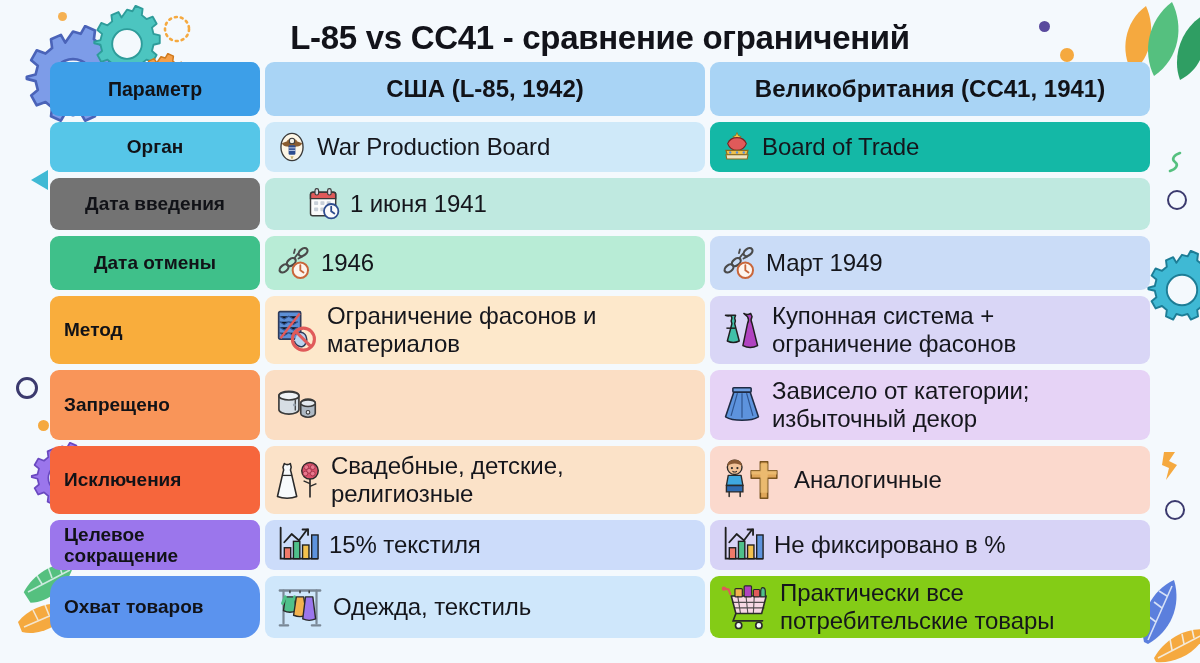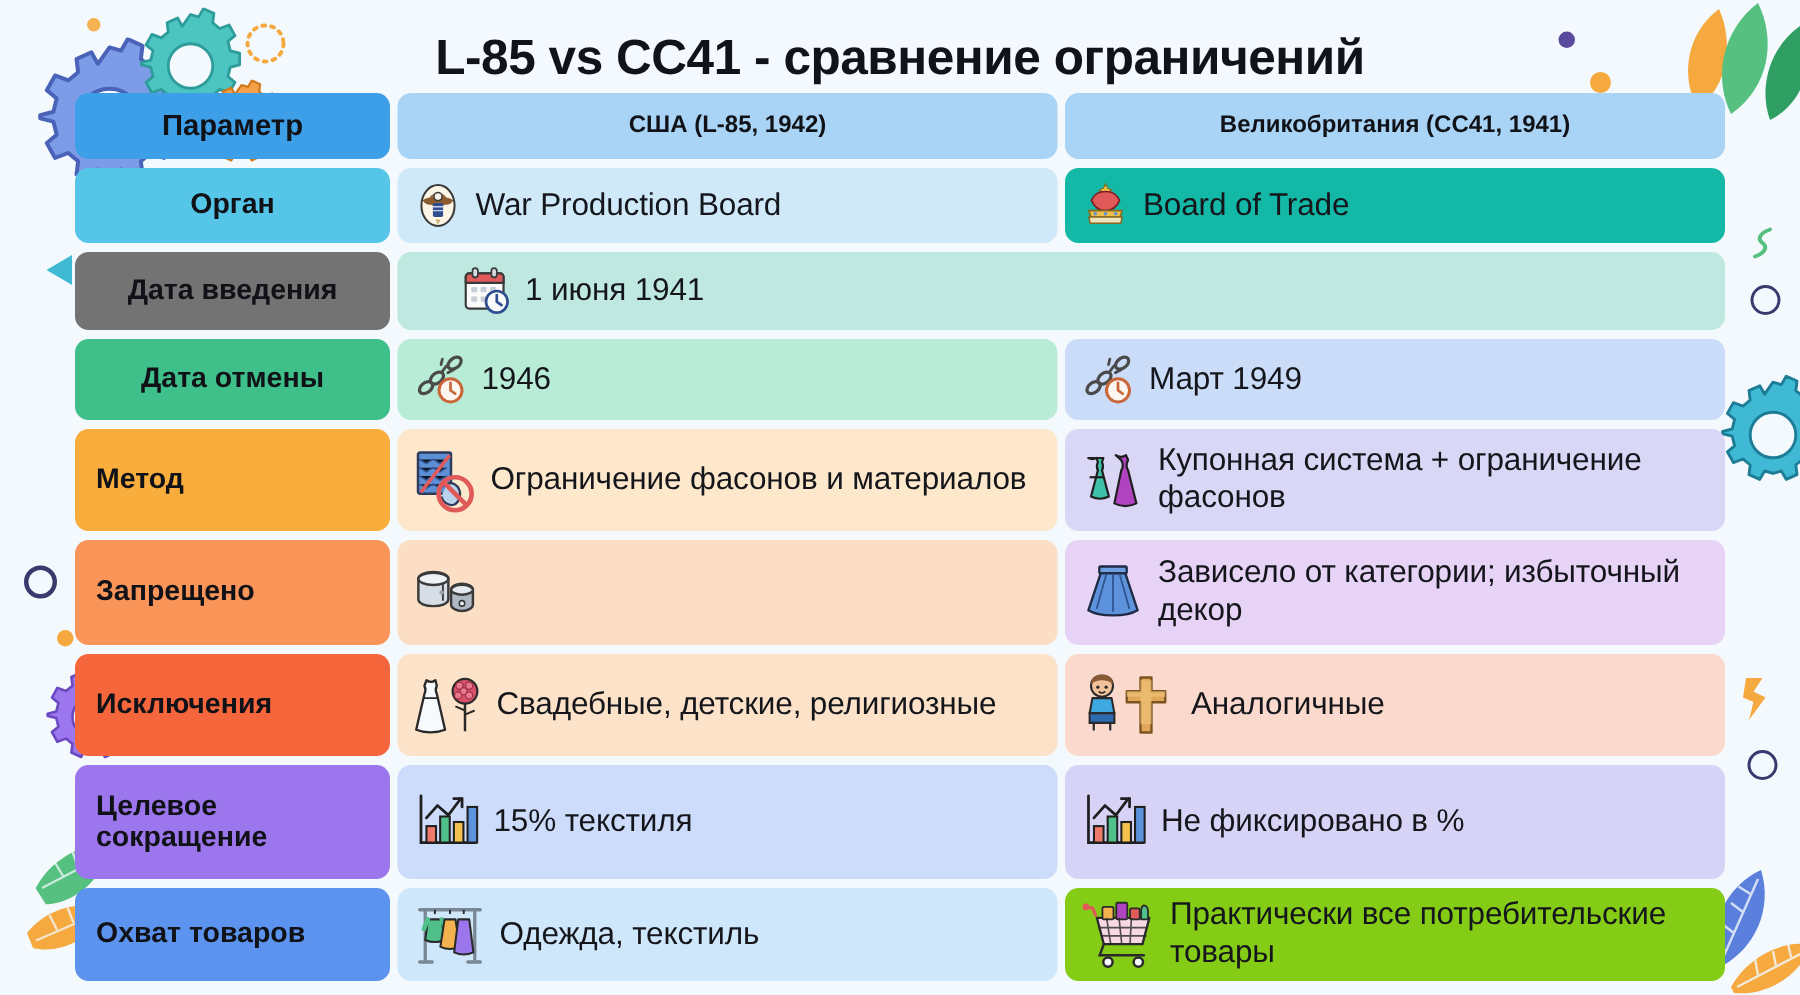--- a/index.html
+++ b/index.html
@@ -73,52 +73,52 @@
     border-radius: 9px;
     display: flex;
     align-items: center;
     padding: 0 10px;
     gap: 8px;
     min-width: 0;
   }
   .c-data.head {
     justify-content: center;
     font-weight: bold;
-    font-size: 16px;
+    font-size: 24px;
     color: #111217;
   }
 
   .cell-icon {
     flex: 0 0 auto;
     display: flex;
     align-items: center;
     justify-content: center;
     height: 100%;
   }
   .cell-icon svg { display: block; }
 
   .cell-text {
-    font-size: 21px;
+    font-size: 24px;
     color: #15161c;
     line-height: 1.17;
     letter-spacing: -0.1px;
   }
 
   
-  .row-head { height: 44px; }
+  .row-head { height: 54px; }
   .row-head .c-label { justify-content: center; font-size: 19.5px; }
 
   
   .r1 { height: 50px; }
   .r2 { height: 52px; }
   .r3 { height: 54px; }
   .r4 { height: 68px; }
   .r5 { height: 70px; }
   .r6 { height: 68px; }
-  .r7 { height: 76px; }
+  .r7 { height: 50px; }
   .r8 { height: 62px; }
 </style>
 </head>
 <body>
 
 <div class="deco" style="left:0;top:0;width:1200px;height:663px;">
 
   <span class="gear" style="left:18px;top:25px;">
     <svg width="110" height="110" viewBox="0 0 100 100">
       <path d="M50 6l7 2 4-7 9 4-1 8 6 5 8-3 5 9-6 5 2 8 8 2v10l-8 2-2 8 6 5-5 9-8-3-6 5 1 8-9 4-4-7-7 2-7-2-4 7-9-4 1-8-6-5-8 3-5-9 6-5-2-8-8-2V47l8-2 2-8-6-5 5-9 8 3 6-5-1-8 9-4 4 7z" fill="#7d9ce8" stroke="#4a63b8" stroke-width="2.4" stroke-linejoin="round"></path>
@@ -460,21 +460,21 @@
             <rect x="40" y="12" width="7" height="26" fill="#5d93dd" stroke="#1f1f1f" stroke-width="1.5"></rect>
             <path d="M10 20l8-9 8 7 9-12" stroke="#1f1f1f" stroke-width="2" fill="none" stroke-linecap="round" stroke-linejoin="round"></path>
             <path d="M30 6h6v6" stroke="#1f1f1f" stroke-width="2" fill="none" stroke-linecap="round"></path>
           </svg>
         </span>
         <span class="cell-text">Не фиксировано в %</span>
       </div>
     </div>
 
     <div class="row r8">
-      <div class="c-label" style="background:#5b93ee;">
+      <div class="c-label" style="background:#5b93ee;border-radius:18px;">
         <span>Охват товаров</span>
       </div>
       <div class="c-data" style="background:#cfe7fb;text-align:right;">
         <span class="cell-icon">
           <svg width="50" height="44" viewBox="0 0 54 48">
             <path d="M5 6h44" stroke="#7a8896" stroke-width="2.6" stroke-linecap="round"></path>
             <path d="M9 6v36M45 6v36" stroke="#7a8896" stroke-width="2.4" stroke-linecap="round"></path>
             <path d="M5 44h9M40 44h9" stroke="#7a8896" stroke-width="2.6" stroke-linecap="round"></path>
             <path d="M16 6v3" stroke="#2a2a2a" stroke-width="1.4"></path>
             <path d="M11 13h10l2 15c-4 2-10 2-14 0z" fill="#4fc08a" stroke="#2a2a2a" stroke-width="1.5" stroke-linejoin="round"></path>

